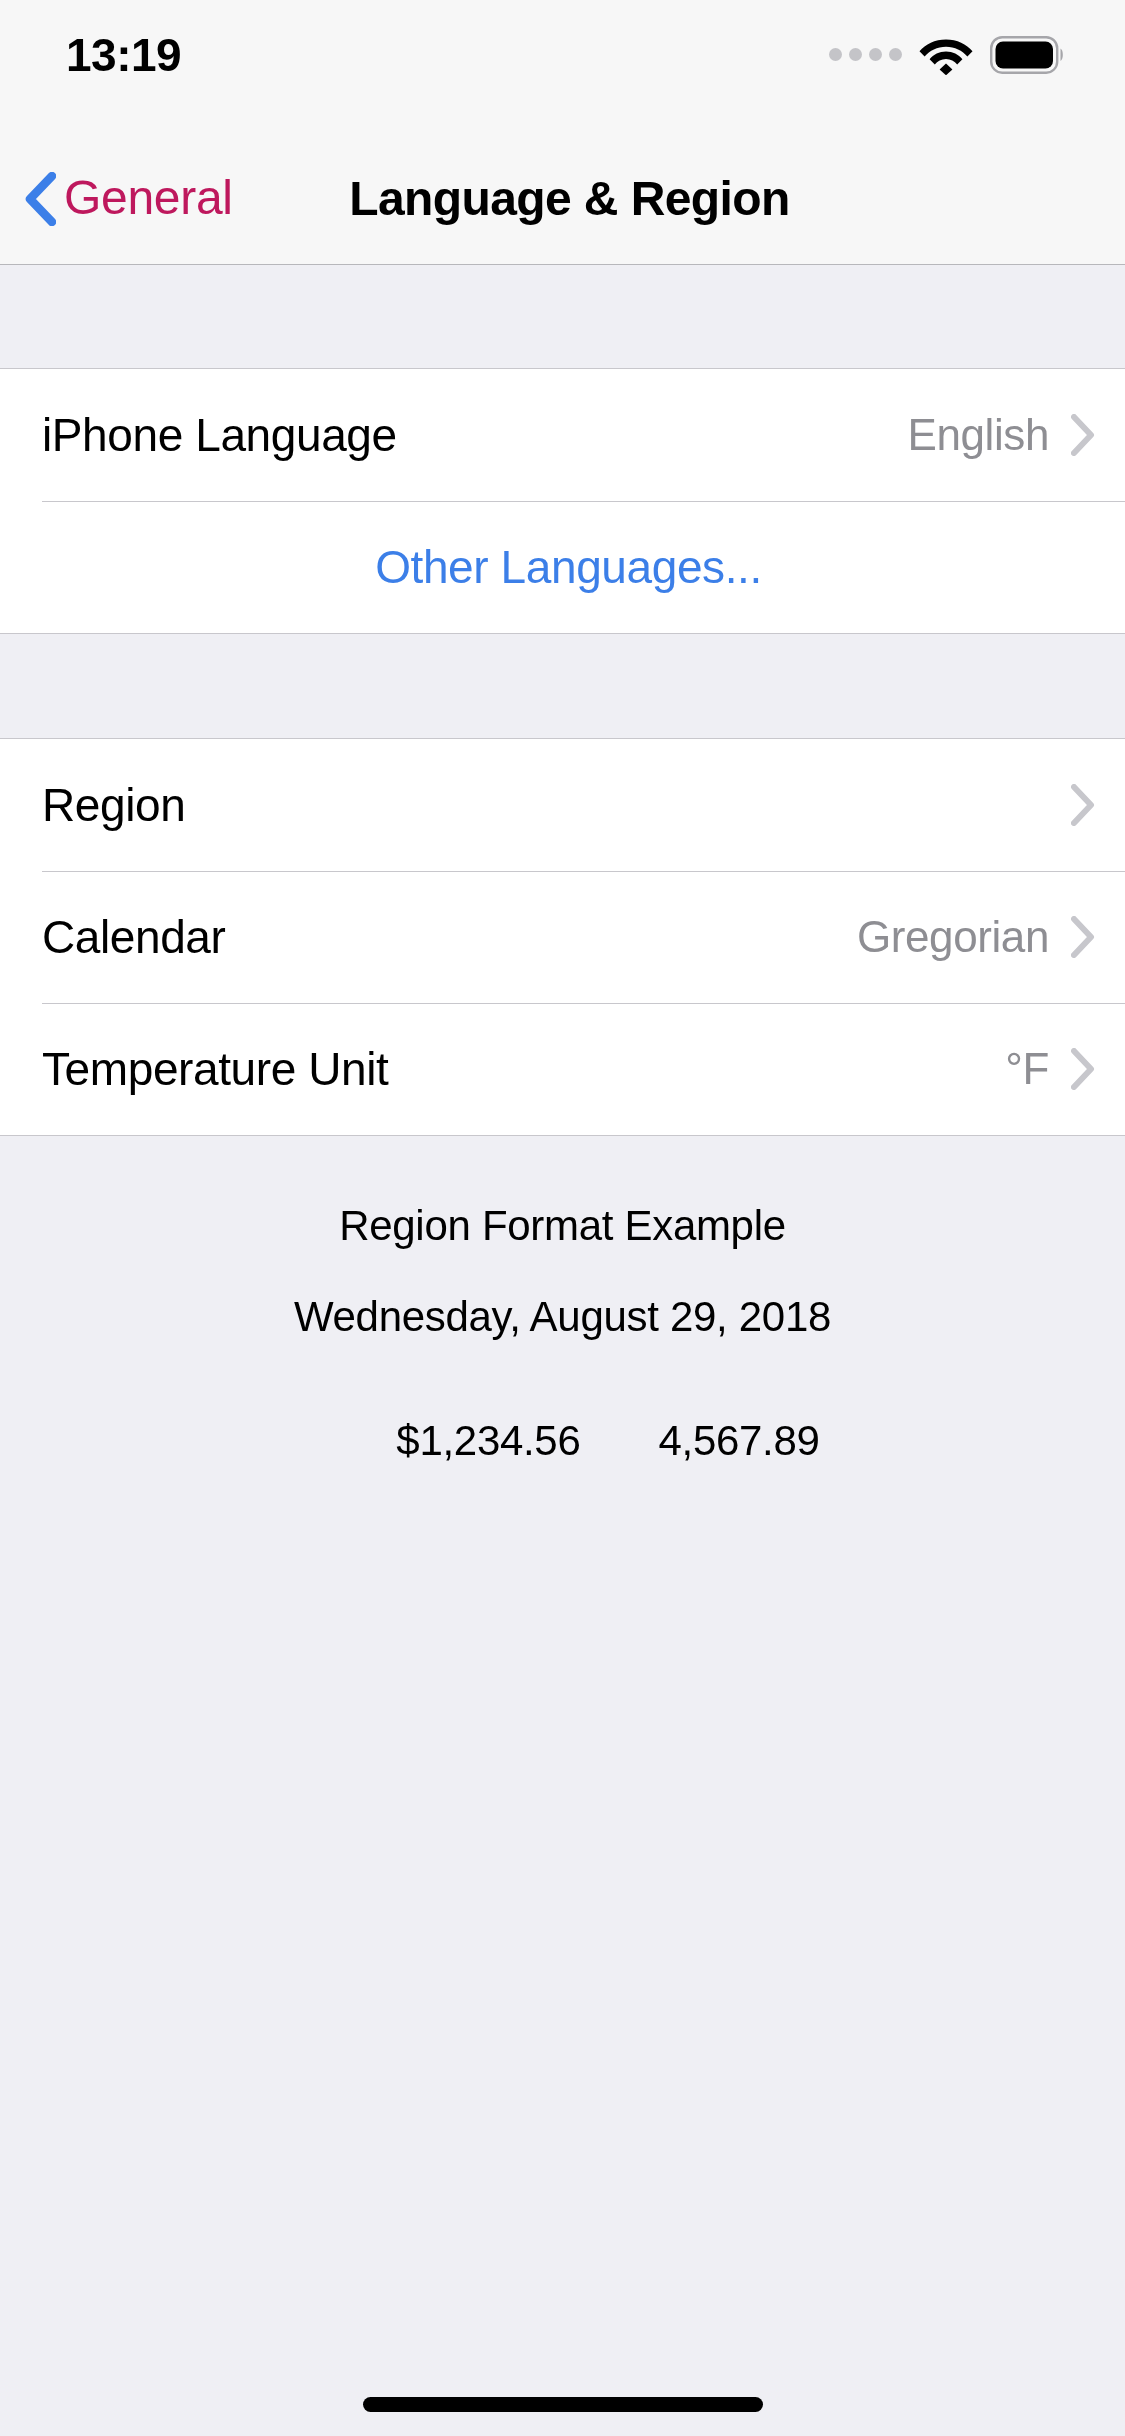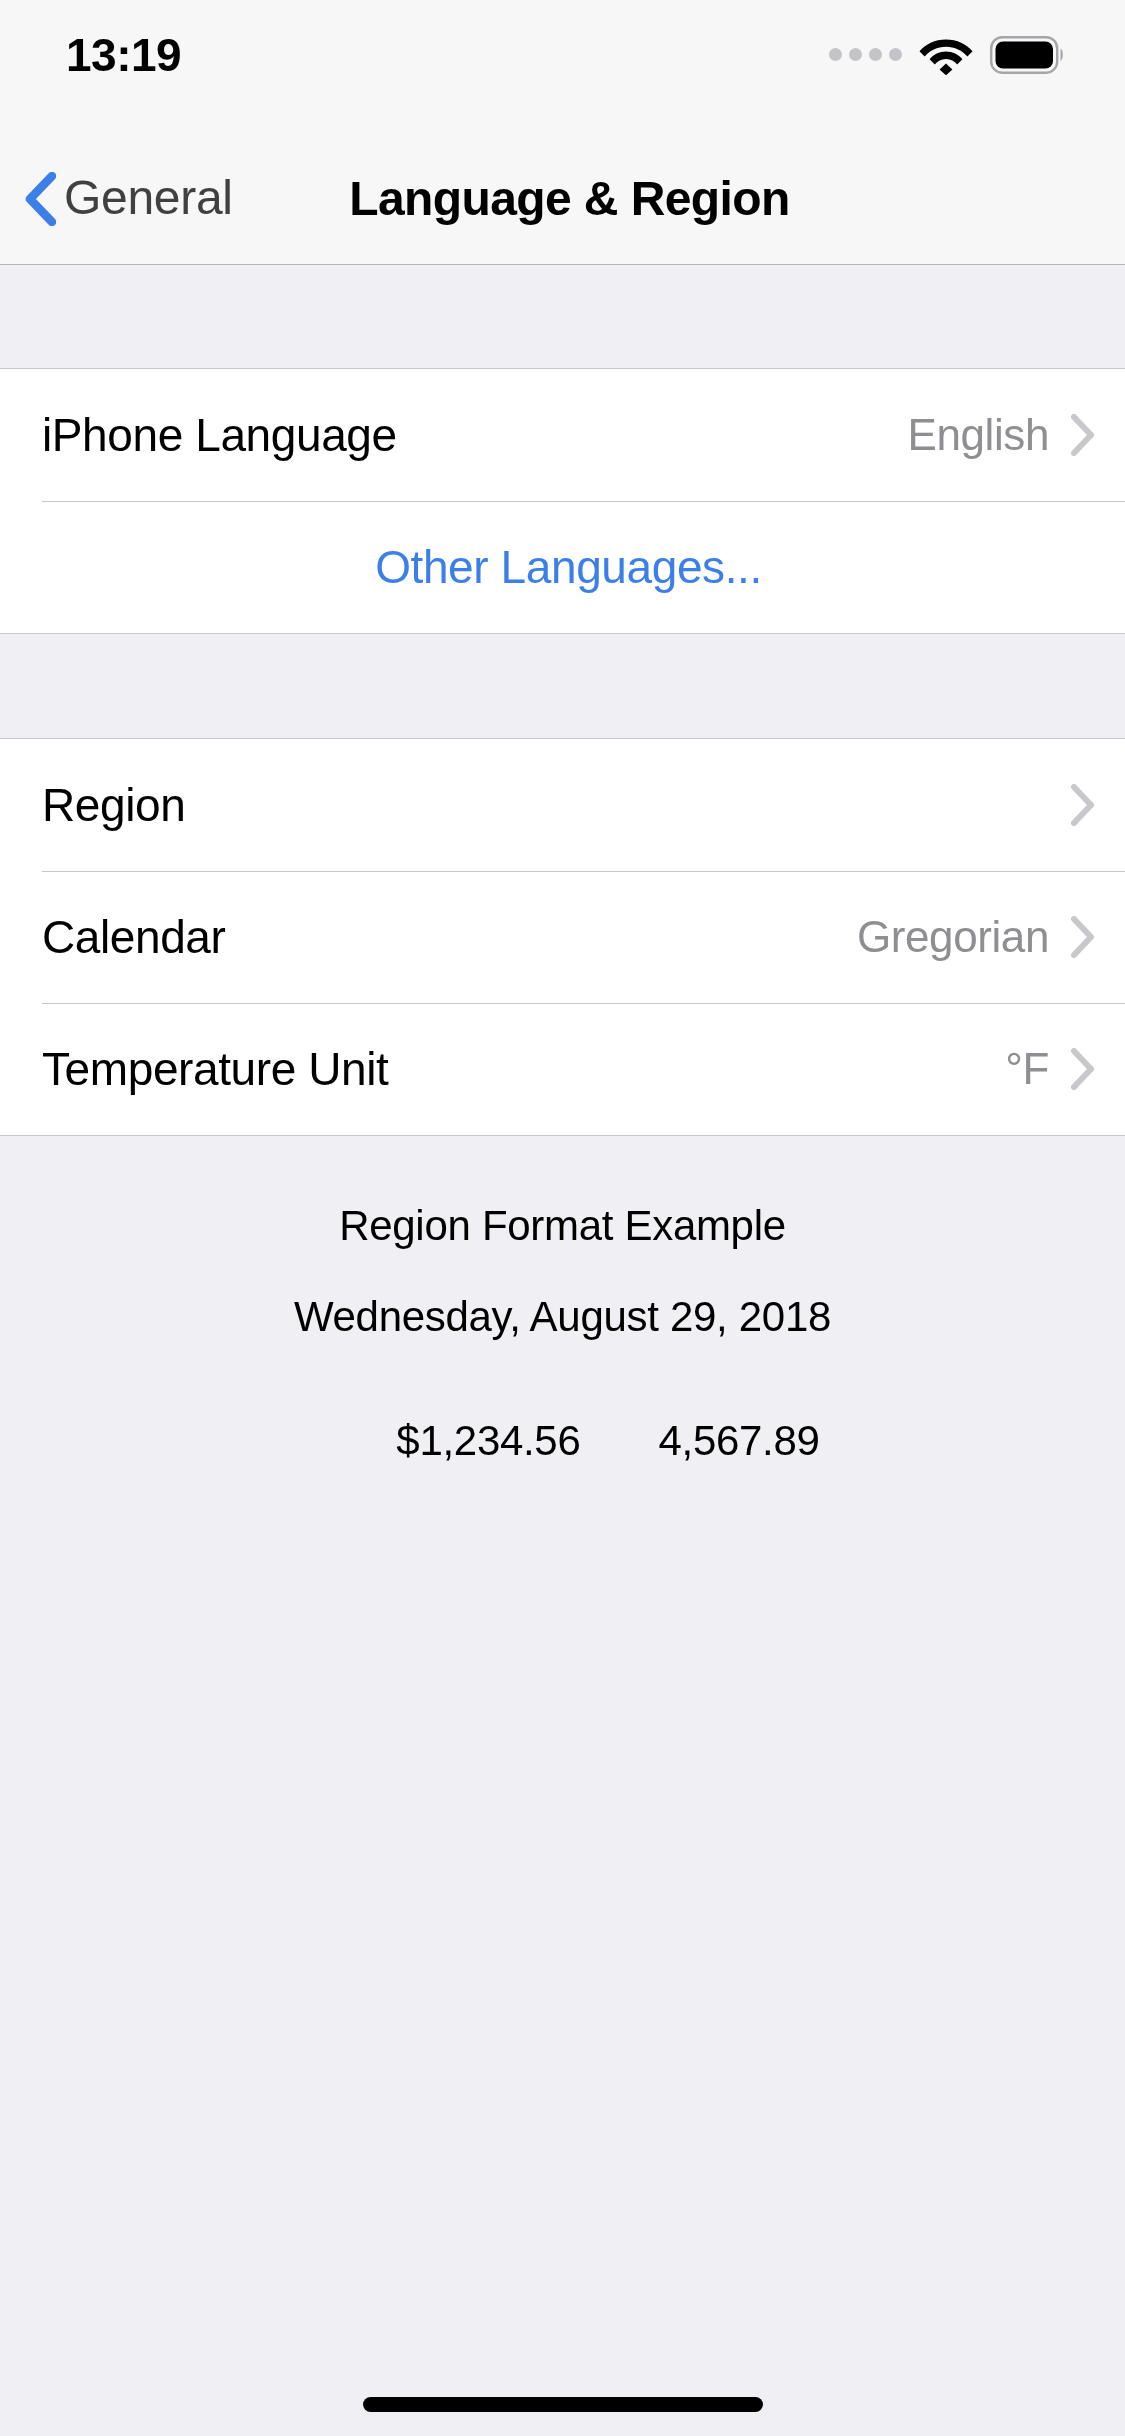--- a/index.html
+++ b/index.html
@@ -72,21 +72,21 @@
     top: 0;
     height: 132px;
     display: flex;
     align-items: center;
     gap: 8px;
     cursor: pointer;
   }
   .back-chevron { display: block; margin-top: 2px; }
   .back-label {
     font-size: 48px;
-    color: #404040;
+    color: #be185d;
     letter-spacing: -0.3px;
     line-height: 1;
   }
   .nav-title {
     position: absolute;
     left: 0; top: 0;
     width: 1125px;
     height: 132px;
     display: flex;
     align-items: center;

